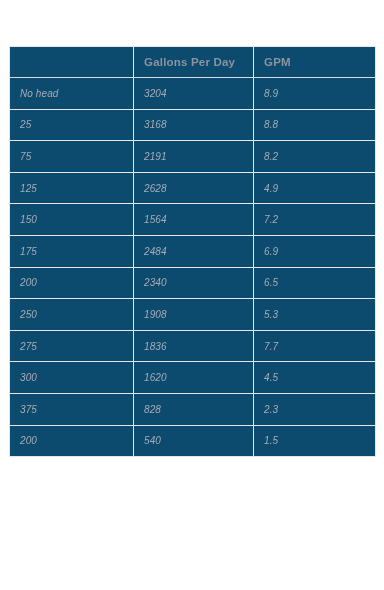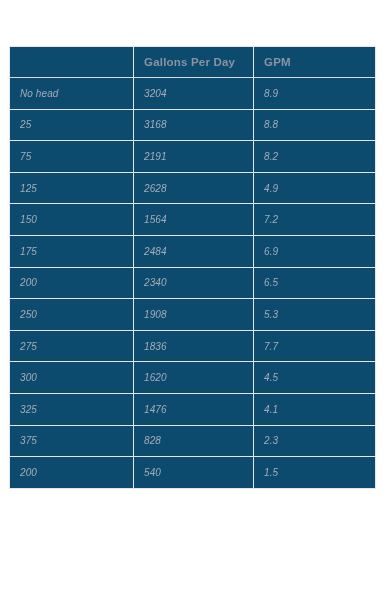--- a/index.html
+++ b/index.html
@@ -125,25 +125,20 @@
           <td>275</td>
           <td>1836</td>
           <td>7.7</td>
         </tr>
         <tr>
           <td>300</td>
           <td>1620</td>
           <td>4.5</td>
         </tr>
         <tr>
-          <td>325</td>
-          <td>1476</td>
-          <td>4.1</td>
-        </tr>
-        <tr>
           <td>375</td>
           <td>828</td>
           <td>2.3</td>
         </tr>
         <tr>
           <td>200</td>
           <td>540</td>
           <td>1.5</td>
         </tr>
       </tbody>

